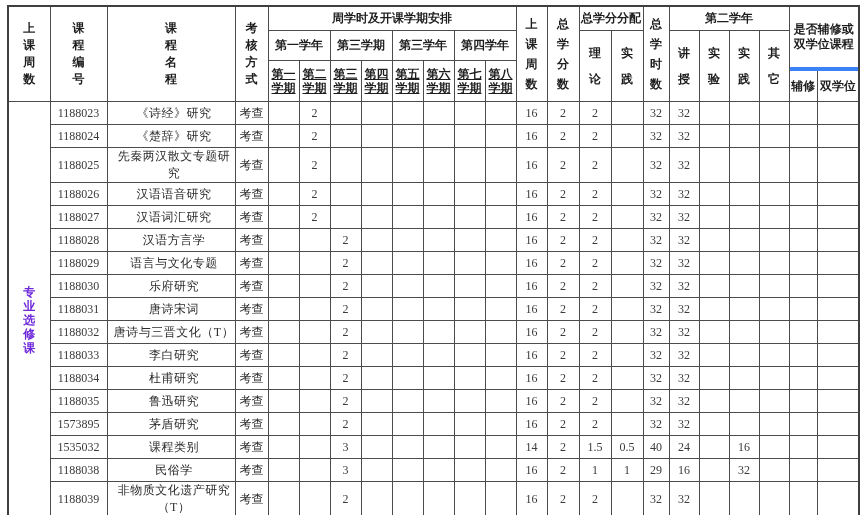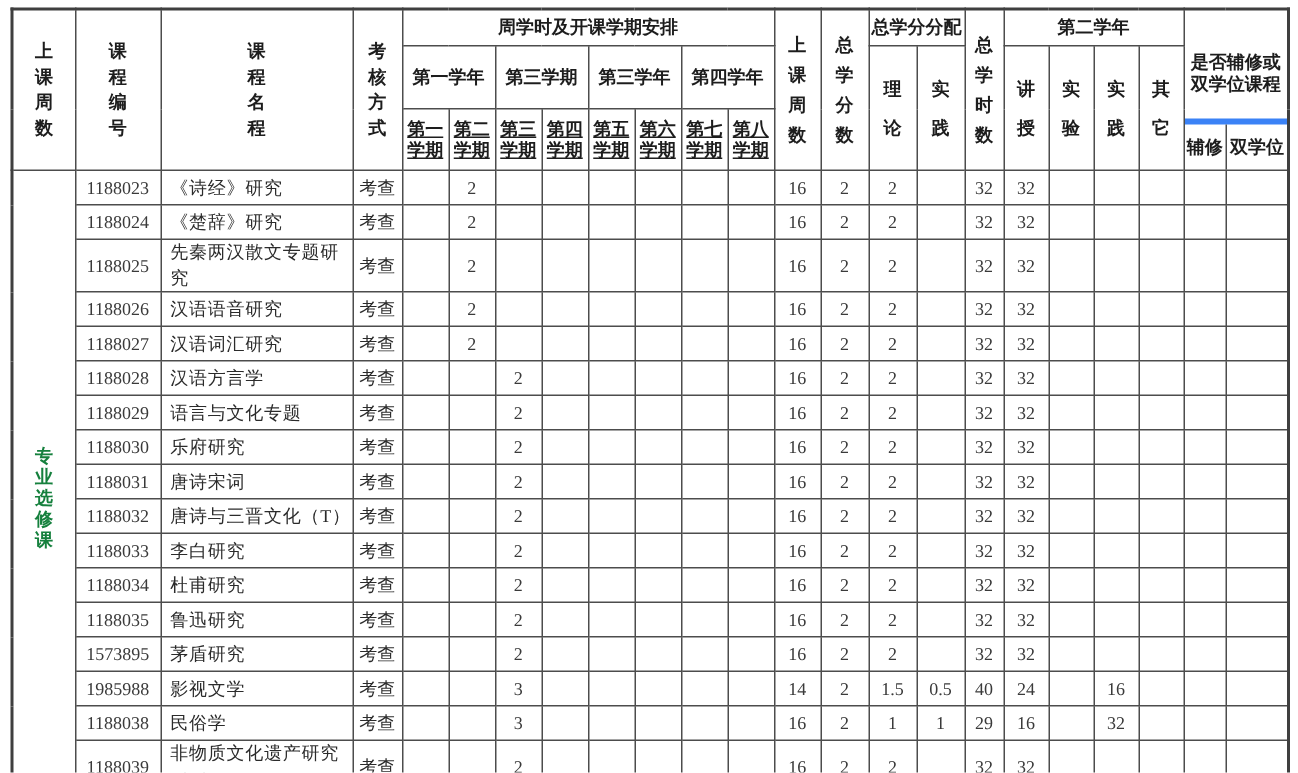--- a/index.html
+++ b/index.html
@@ -8,26 +8,26 @@
   table.curr{border-collapse:collapse;table-layout:fixed;width:851px;
              margin:5px 0 0 7px;border:2px solid #3f3f3f;}
   th,td{border:1px solid #4c4c4c;padding:0;text-align:center;vertical-align:middle;
         font-size:12px;font-weight:normal;overflow:hidden;}
   thead th{font-family:"Liberation Sans","DejaVu Sans",sans-serif;font-weight:bold;color:#1d1d1d;}
   tbody tr{height:23px;}
   tr.hr1{height:24px;} tr.hr2{height:26px;} tr.hr3{height:41px;}
   .vert{width:1.25em;margin:0 auto;line-height:17px;word-break:break-all;}
   .lh20{line-height:20px;}
   .lh26{line-height:26px;text-align:center;}
-  .v5{line-height:14px;font-weight:bold;font-family:"Liberation Sans","DejaVu Sans",sans-serif;color:#15803d;}
+  .v5{line-height:14px;font-weight:bold;font-family:"Liberation Sans","DejaVu Sans",sans-serif;color:#6d28d9;}
   .sem-head{line-height:14px;padding:1px 0;text-decoration:underline;}
-  .name{text-align:left;padding-left:6px;letter-spacing:0.5px;}
+  .name{text-align:center;padding-left:6px;letter-spacing:0.5px;}
   .num{font-size:12px;color:#3a3a3a;}
   .minor-th{padding:0;vertical-align:top;}
-  .minor-title{height:60px;display:flex;align-items:center;justify-content:center;margin-top:12px;}
+  .minor-title{height:60px;display:flex;align-items:center;justify-content:center;}
   .minor-title span{display:block;width:64px;line-height:15px;}
   .minor-sub{display:flex;border-top:4px solid #3b82f6;height:30px;}
   .minor-sub div{display:flex;align-items:center;justify-content:center;}
   .minor-sub .ml{width:40%;border-right:1px solid #4c4c4c;}
   .minor-sub .mr{flex:1;}
 </style>
 </head>
 <body>
 
 <table class="curr">
@@ -492,22 +492,22 @@
       <td class="num">32</td>
       <td class="num">32</td>
       <td class="num"></td>
       <td class="num"></td>
       <td class="num"></td>
       <td class="num"></td>
       <td class="num"></td>
     </tr>
       <tr>
 
-      <td class="num">1985988</td>
-      <td class="name">影视文学</td>
+      <td class="num">1535032</td>
+      <td class="name">课程类别</td>
       <td>考查</td>
       <td class="num"></td>
       <td class="num"></td>
       <td class="num">3</td>
       <td class="num"></td>
       <td class="num"></td>
       <td class="num"></td>
       <td class="num"></td>
       <td class="num"></td>
       <td class="num">14</td>

